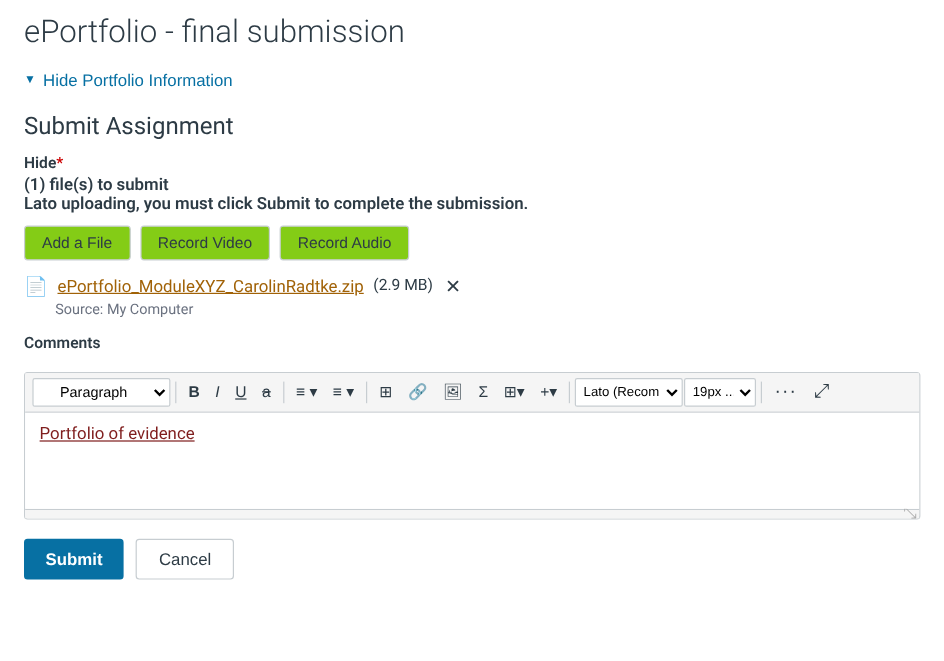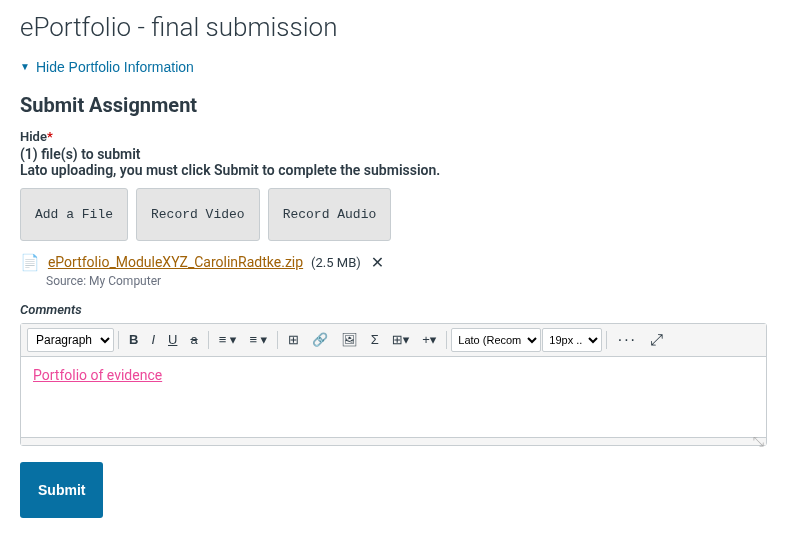--- a/index.html
+++ b/index.html
@@ -47,21 +47,21 @@
       cursor: pointer;
       font-size: 14px;
       padding: 0;
       margin-bottom: 18px;
     }
     .hide-assignment-btn .arrow {
       font-size: 10px;
     }
     .section-title {
       font-size: 20px;
-      font-weight: 700;
+      font-weight: 400;
       margin-bottom: 12px;
     }
     .field-label {
       font-size: 13px;
       font-weight: 600;
       margin-bottom: 2px;
     }
     .field-label .required {
       color: #c00;
     }
@@ -73,28 +73,27 @@
       font-size: 14px;
       font-weight: 600;
       margin-bottom: 10px;
     }
     .upload-buttons {
       display: flex;
       gap: 8px;
       margin-bottom: 12px;
     }
     .upload-btn {
-      padding: 18px 14px;
-      border: 1px solid #c7cdd1;
-      background: #e5e5e5;
+      padding: 6px 14px;
+      border: 1px solid #c7cdd1;
+      background: #84cc16;
       border-radius: 3px;
       cursor: pointer;
       font-size: 13px;
       color: #2d3b45;
-      font-family: Liberation Mono, monospace;
     }
     .file-item {
       display: flex;
       align-items: center;
       gap: 8px;
       margin-bottom: 2px;
     }
     .file-icon {
       font-size: 16px;
       color: #2d3b45;
@@ -122,42 +121,41 @@
       color: #6b7280;
       margin-left: 26px;
       margin-bottom: 14px;
     }
     .comments-section {
       margin-top: 8px;
     }
     .comments-label {
       font-size: 13px;
       font-weight: 600;
-      margin-bottom: 6px;
-      font-style: italic;
+      margin-bottom: 16px;
     }
     .editor-wrapper {
       border: 1px solid #c7cdd1;
       border-radius: 3px;
     }
     .editor-toolbar {
       display: flex;
       align-items: center;
       gap: 2px;
       padding: 4px 6px;
       border-bottom: 1px solid #c7cdd1;
       background: #f5f5f5;
       flex-wrap: nowrap;
       overflow: hidden;
     }
     .toolbar-select {
       font-size: 12px;
       border: 1px solid #c7cdd1;
       border-radius: 2px;
-      padding: 2px 4px;
+      padding: 2px 18px;
       background: #fff;
       cursor: pointer;
       height: 24px;
     }
     .toolbar-btn {
       background: none;
       border: 1px solid transparent;
       border-radius: 2px;
       cursor: pointer;
       font-size: 13px;
@@ -184,21 +182,21 @@
     }
     .editor-content {
       min-height: 80px;
       padding: 10px 12px;
       font-size: 14px;
       position: relative;
       cursor: text;
       background: #fff;
     }
     .editor-text-link {
-      color: #ec4899;
+      color: #7f1d1d;
       text-decoration: underline;
     }
     .editor-resize {
       width: 100%;
       height: 8px;
       background: #f5f5f5;
       border-top: 1px solid #c7cdd1;
       display: flex;
       justify-content: flex-end;
       align-items: center;
@@ -212,21 +210,21 @@
     .action-buttons {
       display: flex;
       gap: 10px;
       margin-top: 16px;
     }
     .submit-btn {
       background: #0770a3;
       color: #fff;
       border: none;
       border-radius: 3px;
-      padding: 20px 18px;
+      padding: 8px 18px;
       font-size: 14px;
       cursor: pointer;
       font-weight: 600;
     }
     .cancel-btn {
       background: #fff;
       color: #2d3b45;
       border: 1px solid #c7cdd1;
       border-radius: 3px;
       padding: 8px 18px;
@@ -288,21 +286,21 @@
 
     <div class="upload-buttons">
       <button class="upload-btn">Add a File</button>
       <button class="upload-btn">Record Video</button>
       <button class="upload-btn">Record Audio</button>
     </div>
 
     <div class="file-item">
       <span class="file-icon">📄</span>
       <span class="file-name-link">ePortfolio_ModuleXYZ_CarolinRadtke.zip</span>
-      <span class="file-size">(2.5 MB)</span>
+      <span class="file-size">(2.9 MB)</span>
       <button class="file-remove">✕</button>
     </div>
     <div class="file-source">Source: My Computer</div>
   </div>
 
   
   <div class="comments-section">
     <div class="comments-label">Comments</div>
 
     <div class="editor-wrapper">
@@ -364,15 +362,16 @@
 
       <div class="editor-resize">
         <span class="resize-handle">⤡</span>
       </div>
     </div>
   </div>
 
   
   <div class="action-buttons">
     <button class="submit-btn">Submit</button>
+    <button class="cancel-btn">Cancel</button>
   </div>
 
 </div>
 
 </body></html>

